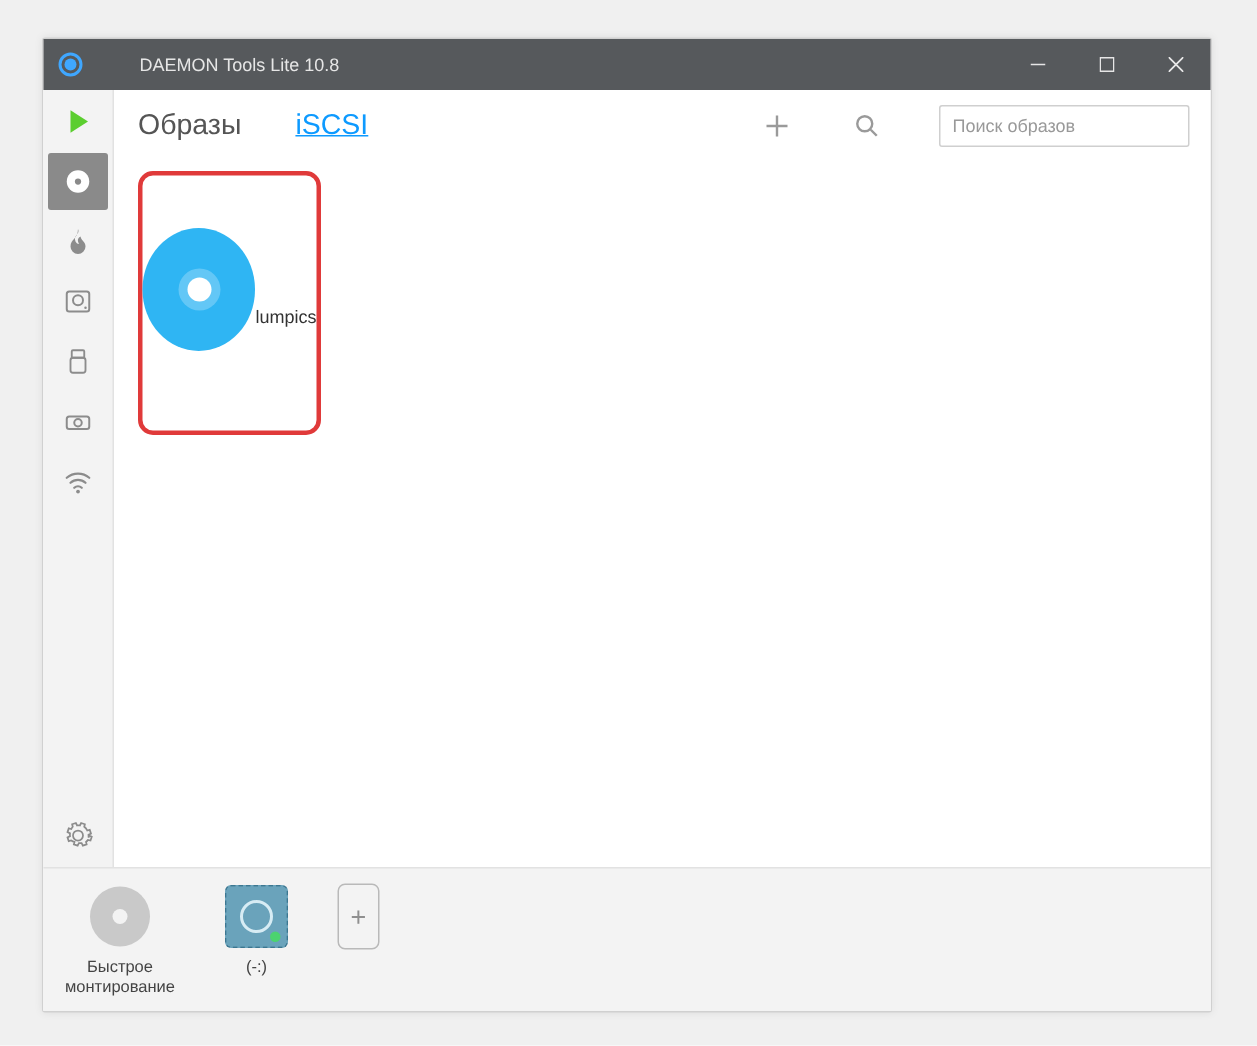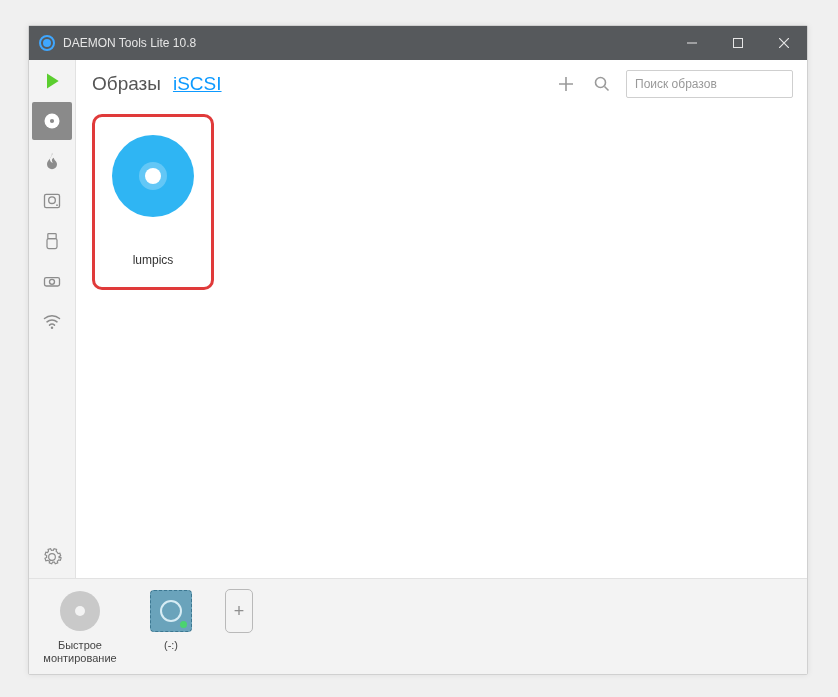--- a/index.html
+++ b/index.html
@@ -39,21 +39,21 @@
     border-radius: 50%;
     position: relative;
   }
   .titlebar .app-icon::after {
     content: "";
     position: absolute;
     inset: 2px;
     background: #3fa7ff;
     border-radius: 50%;
   }
-  .titlebar .title-text { flex: 0 0 auto; }
+  .titlebar .title-text { flex: 0 0 auto; margin-left: 30px; }
   .titlebar .spacer { flex: 1; }
   .win-btn {
     width: 46px; height: 34px;
     display: flex; align-items: center; justify-content: center;
     color: #e6e6e6;
   }
   .win-btn svg { width: 10px; height: 10px; }
 
   .client {
     flex: 1;
@@ -94,21 +94,21 @@
     flex: 1;
     display: flex;
     flex-direction: column;
     min-width: 0;
   }
   .toolbar {
     height: 48px;
     display: flex;
     align-items: center;
     padding: 0 14px 0 16px;
-    gap: 12px;
+    gap: 36px;
   }
   .toolbar .tab {
     font-size: 19px;
     color: #555;
   }
   .toolbar .tab.link { color: #0d9aff; text-decoration: underline; }
   .toolbar .tool-spacer { flex: 1; }
   .tool-icon {
     color: #9a9a9a;
     width: 24px; height: 24px;
@@ -131,21 +131,20 @@
     flex: 1;
     padding: 6px 14px;
     overflow: auto;
   }
   .image-card {
     width: 122px;
     height: 176px;
     border: 3px solid #e03a3a;
     border-radius: 10px;
     display: flex;
-    flex-direction: column;
     align-items: center;
     justify-content: flex-start;
     padding-top: 18px;
     margin-left: 2px;
   }
   .disc {
     width: 82px; height: 82px;
     border-radius: 50%;
     background: #2fb5f3;
     display: flex; align-items: center; justify-content: center;

